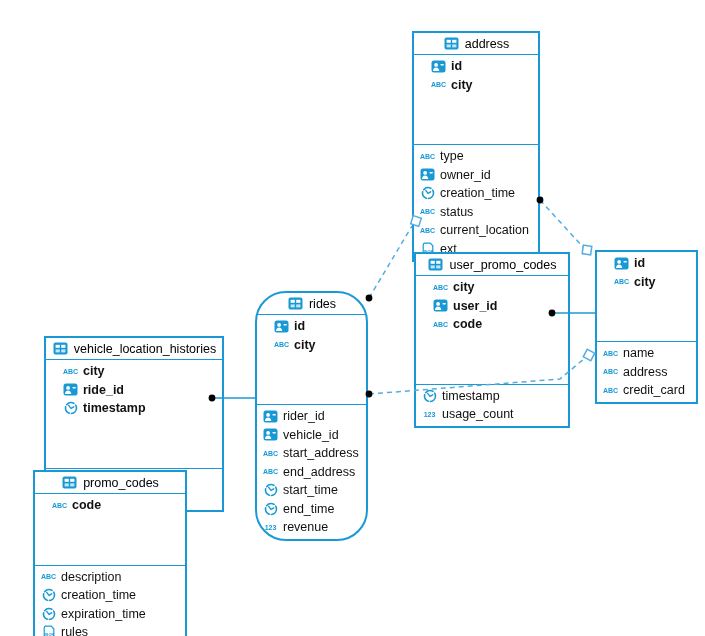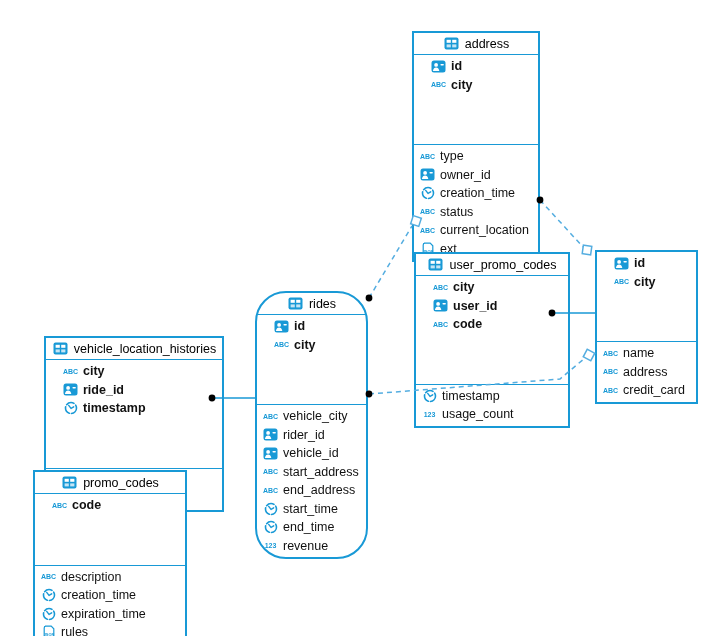--- a/index.html
+++ b/index.html
@@ -241,26 +241,20 @@
         <div class="er-row">
           <span class="icon-box">
             <span class="txt-icon">ABC</span>
           </span>
           <span>city</span>
         </div>
       </div>
       <div class="er-section er-fields">
         <div class="er-row">
           <span class="icon-box">
-            <span class="txt-icon">ABC</span>
-          </span>
-          <span>vehicle_city</span>
-        </div>
-        <div class="er-row">
-          <span class="icon-box">
             <svg width="15" height="13" viewBox="0 0 15 13">
               <rect x="0.5" y="0.5" width="14" height="12" rx="2.5" fill="#1899d6"></rect>
               <circle cx="5.1" cy="4.9" r="1.9" fill="#fff"></circle>
               <path d="M1.9 11 C2.3 8.5 3.5 7.5 5.1 7.5 C6.7 7.5 7.9 8.5 8.3 11 Z" fill="#fff"></path>
               <rect x="9.4" y="3.9" width="3.5" height="1.6" rx="0.8" fill="#fff"></rect>
             </svg>
           </span>
           <span>rider_id</span>
         </div>
         <div class="er-row">

